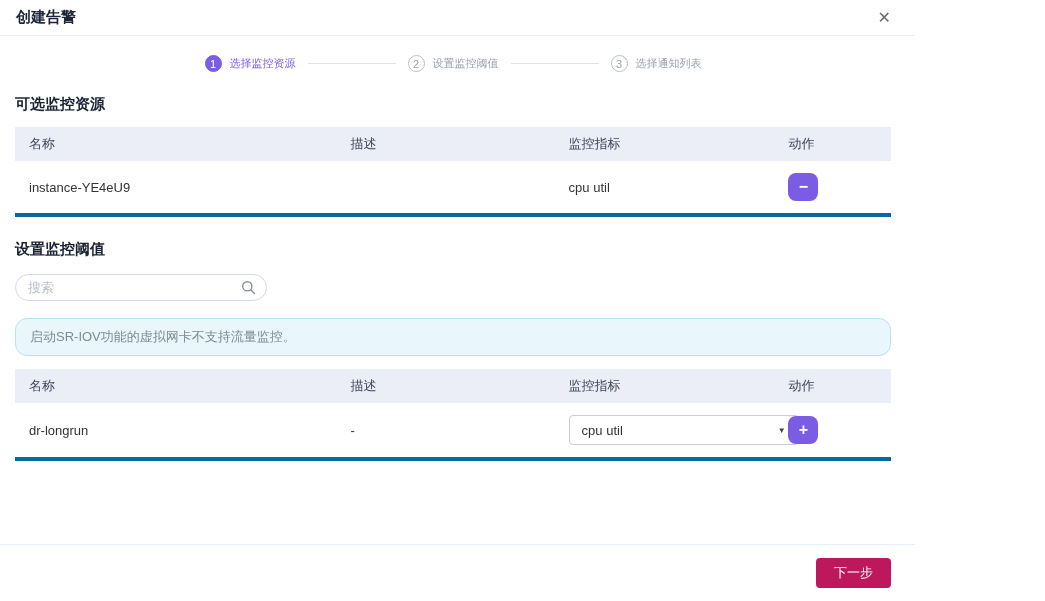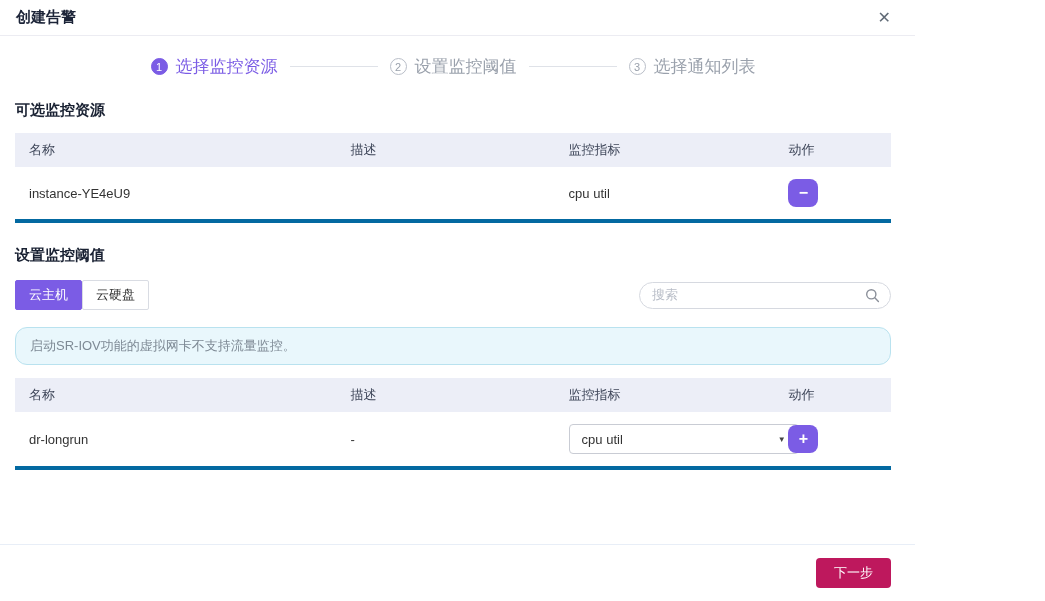--- a/index.html
+++ b/index.html
@@ -15,21 +15,21 @@
 
   
   .dlg-body { padding:0 24px 0 15px; }
 
   
   .stepper { margin-top:19px; display:flex; align-items:center; justify-content:center; }
   .step { display:flex; align-items:center; }
   .step-circle { width:17px; height:17px; border-radius:50%; font-size:11px;
     display:flex; align-items:center; justify-content:center;
     border:1px solid #b9bec8; color:#9aa1ac; background:#fff; }
-  .step-label { margin-left:8px; font-size:17px; color:#9aa1ac; }
+  .step-label { margin-left:8px; font-size:11px; color:#9aa1ac; }
   .step.active .step-circle { background:#7b5ce5; border-color:#7b5ce5; color:#fff; }
   .step.active .step-label { color:#7b5ce5; }
   .step-line { width:88px; height:1px; background:#dfe2e8; margin:0 12px; }
 
   
   .section-heading { font-size:15px; font-weight:bold; color:#1a2233; margin-top:23px; }
 
   
   table.res-table { width:100%; border-collapse:collapse; font-size:13px; margin-top:13px; table-layout:fixed; }
   table.res-table th { background:#eceef7; height:31px; text-align:left; font-weight:normal;
@@ -129,24 +129,20 @@
               <span class="glyph">−</span>
             </button>
           </td>
         </tr>
       </tbody>
     </table>
 
     <div class="section-heading">设置监控阈值</div>
 
     <div class="tabs-row">
-      <div class="tabs">
-        <button class="tab active">云主机</button>
-        <button class="tab">云硬盘</button>
-      </div>
       <div class="search">
         <input type="text" placeholder="搜索" style="">
         <svg width="15" height="15" viewBox="0 0 15 15">
           <circle cx="6.3" cy="6.3" r="4.6" fill="none" stroke="#8a8f99" stroke-width="1.4"></circle>
           <line x1="9.8" y1="9.8" x2="13.4" y2="13.4" stroke="#8a8f99" stroke-width="1.4" stroke-linecap="round"></line>
         </svg>
       </div>
     </div>
 
     <div class="notice">

